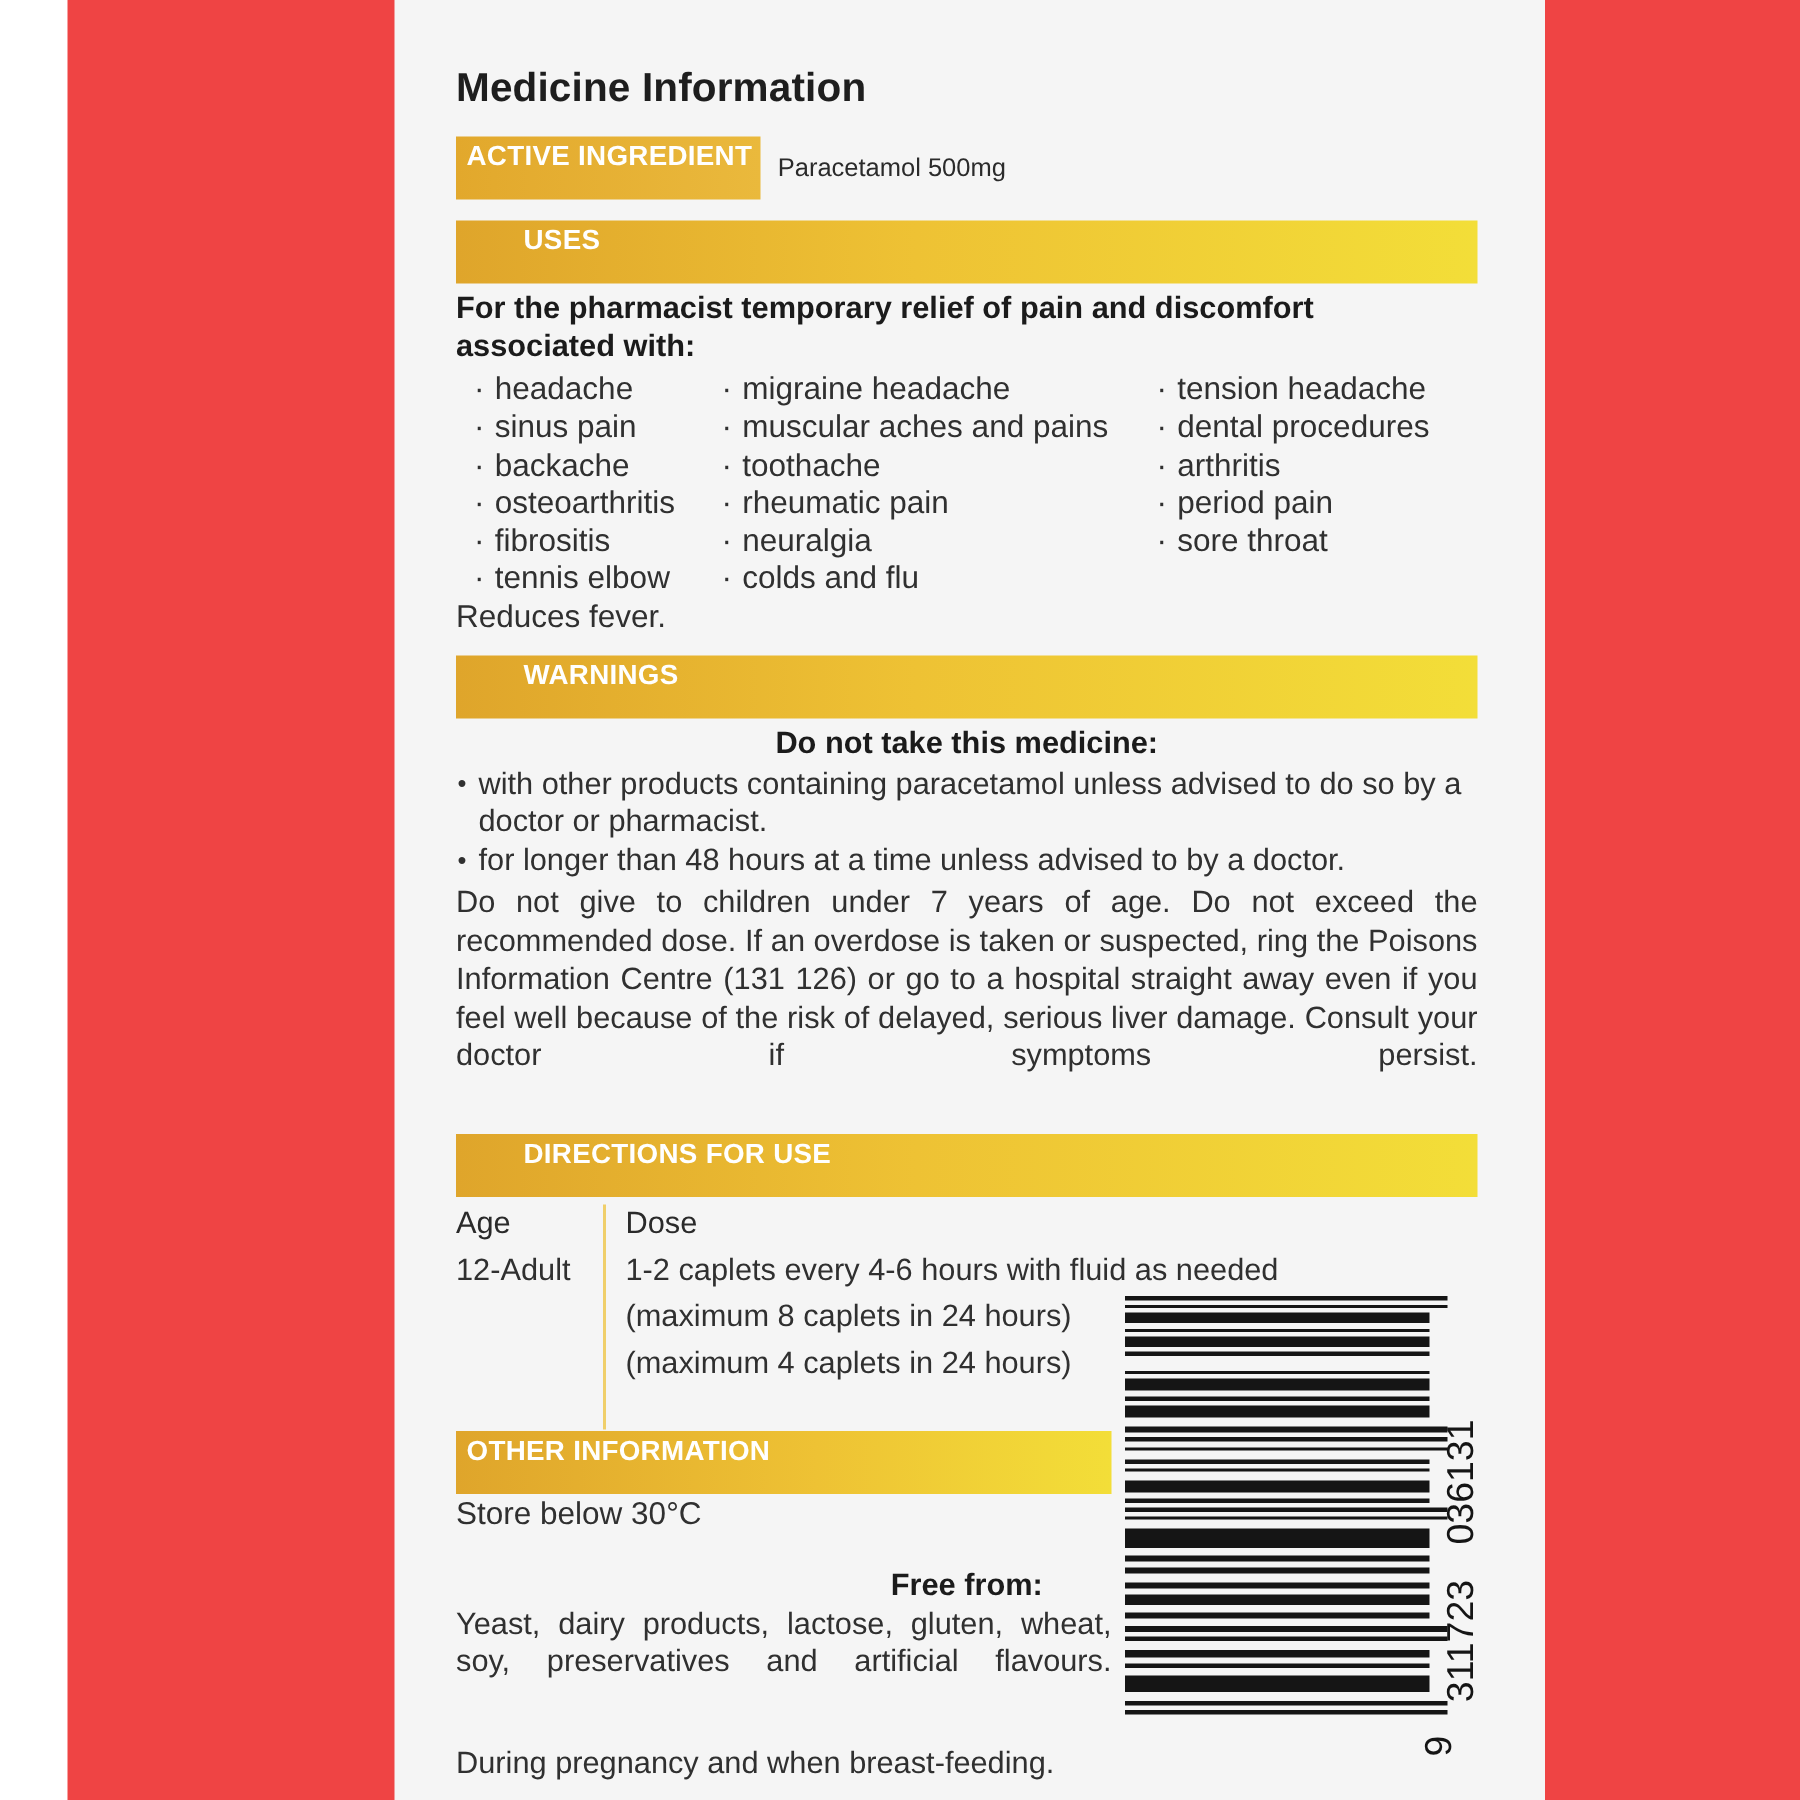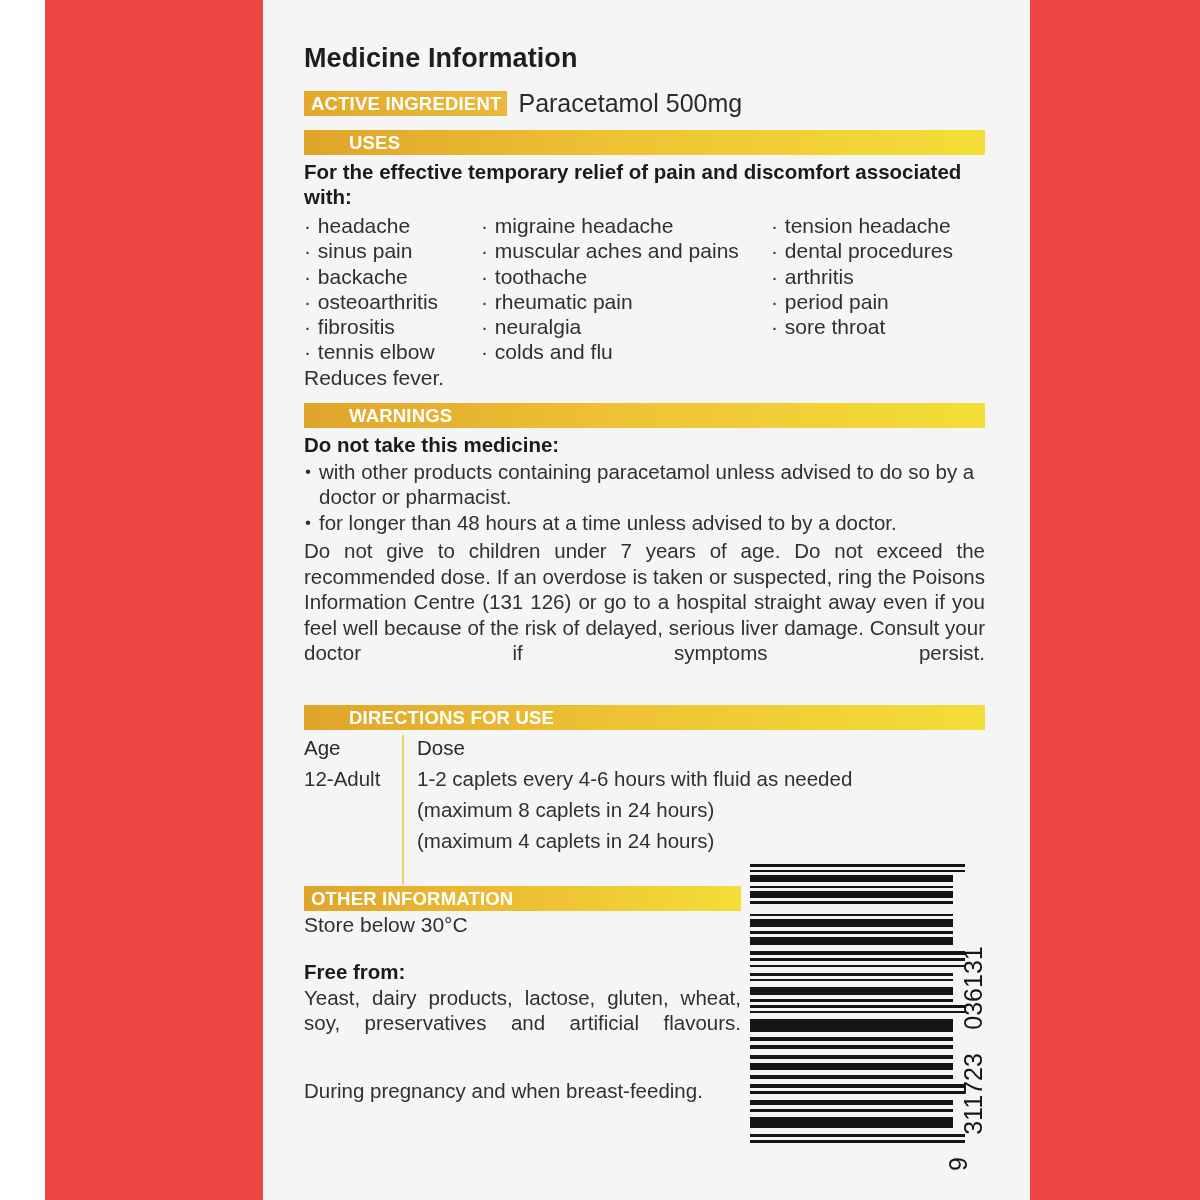--- a/index.html
+++ b/index.html
@@ -48,21 +48,21 @@
     color: #1e1e1e;
     letter-spacing: .1px;
     margin: 0 0 17px 0;
     line-height: 1.1;
   }
 
   
   .bar {
     display: block;
     box-sizing: border-box;
-    height: 25px;
+    height: 42px;
     line-height: 25px;
     color: #ffffff;
     font-size: 18.5px;
     font-weight: 600;
     letter-spacing: .2px;
     padding: 0 6px 0 7px;
     white-space: nowrap;
     overflow: hidden;
   }
   .bar-inline {           
@@ -77,21 +77,21 @@
   }
   .bar-short {            
     width: 437px;
     background: linear-gradient(90deg, #dfa52b 0%, #eec234 55%, #f3de38 100%);
   }
 
   .ai-row { margin-bottom: 14px; }
   .ai-value {
     display: inline-block;
     vertical-align: middle;
-    font-size: 25px;
+    font-size: 17px;
     color: #2b2b2b;
     margin-left: 11px;
     line-height: 25px;
     text-align: right;
   }
 
   
   .lead {
     font-size: 20.5px;
     font-weight: 700;
@@ -102,40 +102,41 @@
   .uses-grid {
     position: relative;
     font-size: 21px;
     color: #303030;
     line-height: 25.3px;
   }
   .uses-col {
     position: absolute;
     top: 0;
   }
-  .uses-col.c1 { left: 0px;   width: 175px; }
+  .uses-col.c1 { left: 12px;   width: 175px; }
   .uses-col.c2 { left: 177px; width: 290px; }
   .uses-col.c3 { left: 467px; width: 214px; }
   .uses-grid-spacer { height: 152px; }
   .use-item { white-space: nowrap; }
   .use-item .dot { letter-spacing: 1px; }
   .reduces {
     font-size: 21px;
     color: #303030;
     line-height: 25.3px;
     margin-top: 0px;
   }
 
   
   .sub-bold {
     font-size: 20.5px;
     font-weight: 700;
     color: #1b1b1b;
     margin: 4px 0 1px 0;
     line-height: 1.25;
+    text-align: center;
   }
   .warn-list {
     list-style: none;
     margin: 0;
     padding: 0;
     font-size: 20.5px;
     color: #303030;
     line-height: 25.5px;
   }
   .warn-list li {
@@ -238,21 +239,21 @@
     <div id="content">
 
       <h1 class="page-title">Medicine Information</h1>
 
       <div class="ai-row">
         <span class="bar bar-inline">ACTIVE INGREDIENT</span><span class="ai-value">Paracetamol 500mg</span>
       </div>
 
       <div>
         <div class="bar bar-full">USES</div>
-        <p class="lead">For the effective temporary relief of pain and discomfort associated with:</p>
+        <p class="lead">For the pharmacist temporary relief of pain and discomfort associated with:</p>
 
         <div class="uses-grid">
           <div class="uses-col c1">
             <div class="use-item"><span class="dot">·</span> <span>headache</span></div>
             <div class="use-item"><span class="dot">·</span> <span>sinus pain</span></div>
             <div class="use-item"><span class="dot">·</span> <span>backache</span></div>
             <div class="use-item"><span class="dot">·</span> <span>osteoarthritis</span></div>
             <div class="use-item"><span class="dot">·</span> <span>fibrositis</span></div>
             <div class="use-item"><span class="dot">·</span> <span>tennis elbow</span></div>
           </div>

